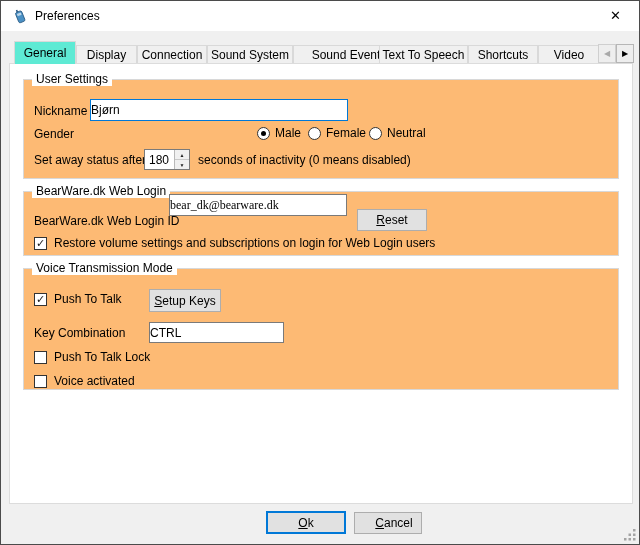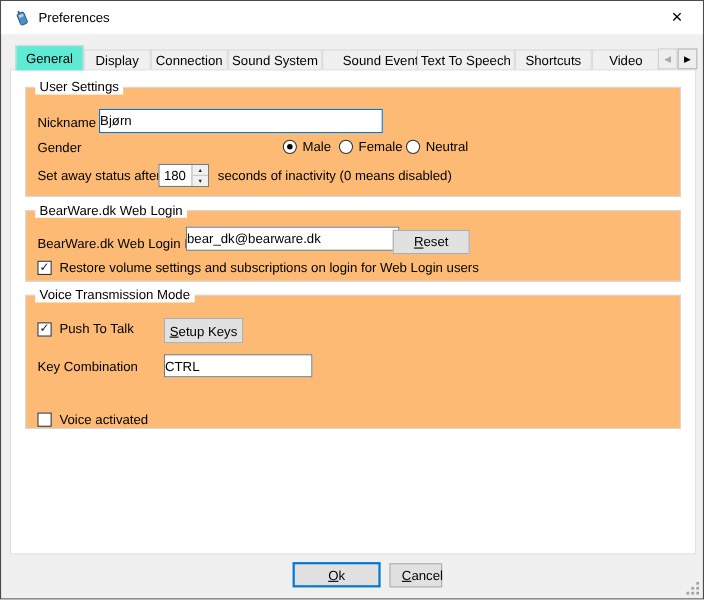--- a/index.html
+++ b/index.html
@@ -147,21 +147,21 @@
         <span class="spin-btn down">▼</span>
       </span>
     </div>
     <span class="lbl" style="left:174px; top:73px;">seconds of inactivity (0 means disabled)</span>
   </div>
 
   <div class="group" style="left:22px; top:190px; width:596px; height:65px;">
     <span class="group-title">BearWare.dk Web Login</span>
 
     <span class="lbl" style="left:10px; top:22px;">BearWare.dk Web Login ID</span>
-    <input class="field" style="left: 145px; top: 14px; width: 194px;" type="text" value="bear_dk@bearware.dk">
+    <input class="field" style="left: 145px; top: 2px; width: 178px; font-family: Liberation Serif, serif;" type="text" value="bear_dk@bearware.dk">
     <div class="btn" style="left:333px; top:17px; width:70px; height:22px;">
       <span><span class="u">R</span><span>eset</span></span>
     </div>
 
     <div class="check-row" style="left:10px; top:44px;">
       <span class="checkbox">✓</span>
       <span>Restore volume settings and subscriptions on login for Web Login users</span>
     </div>
   </div>
 
@@ -172,30 +172,34 @@
       <span class="checkbox">✓</span>
       <span>Push To Talk</span>
     </div>
     <div class="btn" style="left:125px; top:20px; width:72px; height:23px;">
       <span><span class="u">S</span><span>etup Keys</span></span>
     </div>
 
     <span class="lbl" style="left:10px; top:57px;">Key Combination</span>
     <input class="field" style="left: 125px; top: 53px; width: 135px; height: 21px;" type="text" value="CTRL">
 
+    <div class="check-row" style="left:10px; top:81px;">
+      <span class="checkbox"></span>
+      <span>Push To Talk Lock</span>
+    </div>
     <div class="check-row" style="left:10px; top:105px;">
       <span class="checkbox"></span>
       <span>Voice activated</span>
     </div>
   </div>
 
   <div class="btn default" style="left:265px; top:510px; width:80px; height:23px;">
     <span><span class="u">O</span><span>k</span></span>
   </div>
-  <div class="btn" style="left:353px; top:511px; width:48px; height:22px;padding-left:12px;">
+  <div class="btn" style="left:353px; top:511px; width:68px; height:22px;padding-left:12px;">
     <span><span class="u">C</span><span>ancel</span></span>
   </div>
 
   <svg class="sizegrip" viewBox="0 0 14 14">
     <rect x="11" y="11" width="2.5" height="2.5" fill="#a3a3a3"></rect>
     <rect x="6.5" y="11" width="2.5" height="2.5" fill="#a3a3a3"></rect>
     <rect x="2" y="11" width="2.5" height="2.5" fill="#a3a3a3"></rect>
     <rect x="11" y="6.5" width="2.5" height="2.5" fill="#a3a3a3"></rect>
     <rect x="6.5" y="6.5" width="2.5" height="2.5" fill="#a3a3a3"></rect>
     <rect x="11" y="2" width="2.5" height="2.5" fill="#a3a3a3"></rect>

